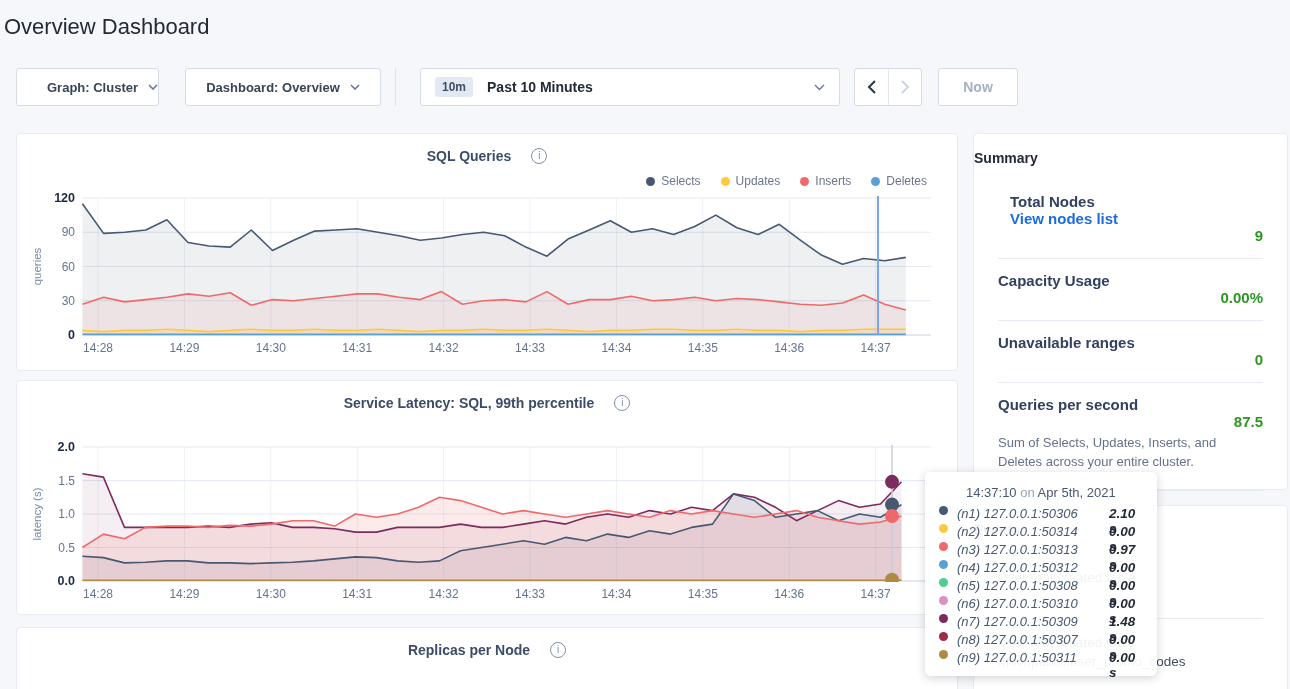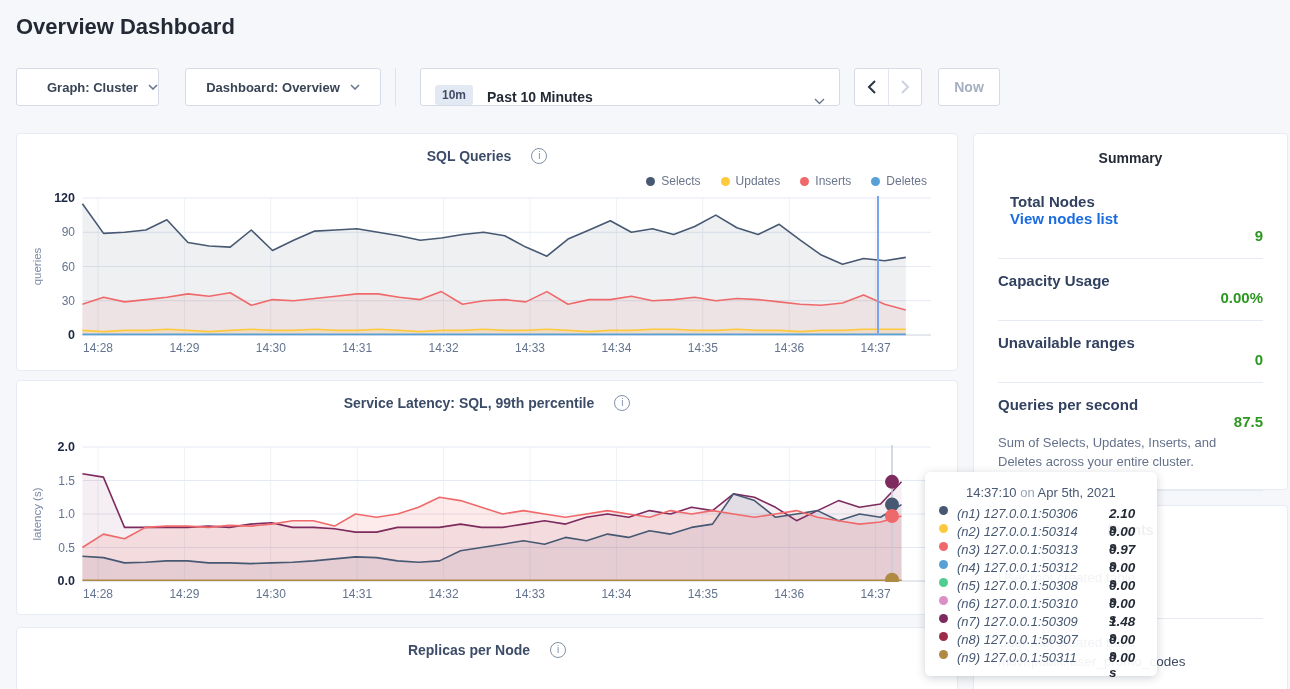--- a/index.html
+++ b/index.html
@@ -4,40 +4,40 @@
 <style>
   * { margin:0; padding:0; box-sizing:border-box; }
   html,body { width:1290px; height:689px; overflow:hidden; }
   body {
     position:relative;
     background:#f5f7fa;
     font-family:"Liberation Sans", sans-serif;
     color:#242a35;
   }
   .page-title {
-    position:absolute; left:16px; top:14px;
-    font-size:22px; font-weight:700; color:#242a35;
+    position:absolute; left:4px; top:14px;
+    font-size:22px; font-weight:400; color:#242a35;
   }
   
   .ctrl { position:absolute; top:68px; height:38px; background:#fff;
     border:1px solid #d6dbe7; border-radius:3px; display:flex; align-items:center;
     font-size:13px; font-weight:700; color:#394455; cursor:pointer; }
   .ctrl .chev { margin-left:10px; display:inline-flex; }
   .ctrl-graph { left:16px; width:143px; justify-content:flex-end; }
   .ctrl-dash  { left:185px; width:196px; justify-content:center; }
   .ctrl-divider { position:absolute; left:395px; top:68px; height:38px; width:1px; background:#dde2ec; }
-  .time-sel { left:420px; width:420px; padding:0 14px; justify-content:flex-start;align-items:flex-end; }
+  .time-sel { left:420px; width:420px; padding:0 14px; justify-content:flex-start; }
   .time-badge { background:#e3e9f3; color:#3f4e66; font-size:12px; font-weight:700;
     border-radius:3px; padding:3px 7px; margin-right:14px; }
   .time-label { font-size:14px; font-weight:700; color:#242a35; flex:1; }
   .arrow-group { position:absolute; left:854px; top:68px; height:38px; width:68px;
     background:#fff; border:1px solid #d6dbe7; border-radius:3px; display:flex; }
   .arrow-btn { width:33px; display:flex; align-items:center; justify-content:center; cursor:pointer; }
   .arrow-btn + .arrow-btn { border-left:1px solid #e2e6ef; }
-  .now-btn { left:938px; width:62px; justify-content:center; color:#a6b0c2; font-size:14px; }
+  .now-btn { left:938px; width:80px; justify-content:center; color:#a6b0c2; font-size:14px; }
   
   .card { position:absolute; background:#fff; border:1px solid #e7ebf3; border-radius:4px; }
   #card-sql { left:16px; top:133px; width:942px; height:238px; }
   #card-lat { left:16px; top:380px; width:942px; height:235px; }
   #card-rep { left:16px; top:627px; width:942px; height:120px; }
   #card-summary { left:973px; top:133px; width:315px; height:357px; }
   #card-events  { left:973px; top:505px; width:315px; height:240px; }
   .chart-title-row { position:absolute; left:0; right:0; top:14px; display:flex;
     align-items:center; justify-content:center; gap:20px; }
   .chart-title { font-size:14px; font-weight:700; color:#3c4c68; }
@@ -47,21 +47,21 @@
   .legend-item { display:flex; align-items:center; gap:6px; cursor:pointer; }
   .legend-dot { width:9px; height:9px; border-radius:50%; }
   .legend-label { font-size:12px; color:#6a758c; }
   svg.chart { position:absolute; left:0; top:0; }
   svg text { font-family:"Liberation Sans", sans-serif; }
   .xtick { font-size:12px; fill:#64748f; }
   .ytick { font-size:12px; fill:#64748f; }
   .ytick-bold { font-size:12.5px; font-weight:700; fill:#1c2742; }
   .ylab { font-size:11.5px; fill:#7b89a3; }
   
-  .panel-title { text-align:center; font-size:14px; font-weight:700; color:#242a35; padding-top:16px; }
+  .panel-title { text-align:left; font-size:14px; font-weight:700; color:#242a35; padding-top:16px; }
   .sum-body { padding:18px 24px 0 24px; }
   .sum-row { display:flex; align-items:baseline; padding:9px 0 4px 0;flex-direction:column; }
   .sum-label { font-size:15px; font-weight:700; color:#32415f; }
   .sum-link { font-size:15px; font-weight:700; color:#1a6ce0; margin-left:12px; cursor:pointer; }
   .sum-value { margin-left:auto; font-size:15px; font-weight:700; color:#2c9720; }
   .sum-desc { font-size:13px; color:#65718a; line-height:1.45; padding-bottom:8px; }
   .sum-div { height:1px; background:#e6eaf2; margin:10px 0 4px 0; }
   
   .ev-body { padding:16px 24px 0 24px; }
   .ev-item { padding:14px 0 12px 0; }

